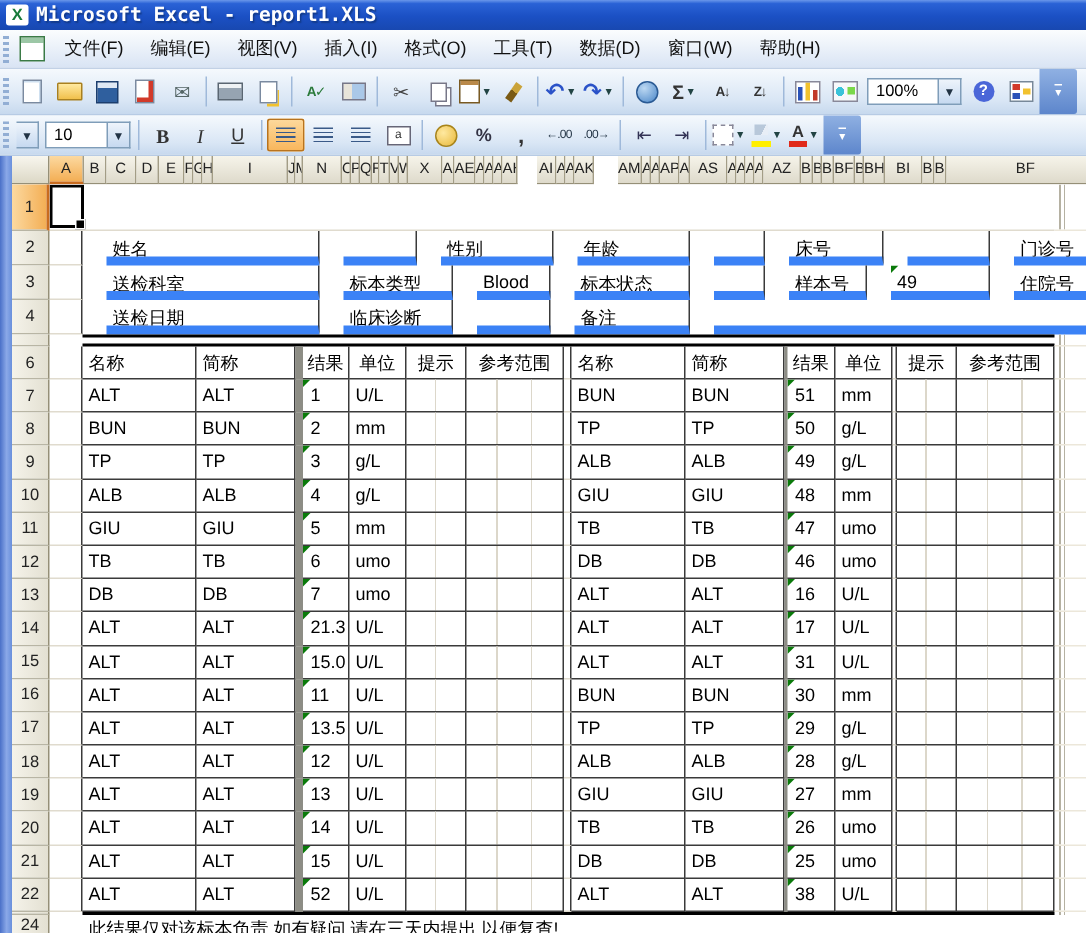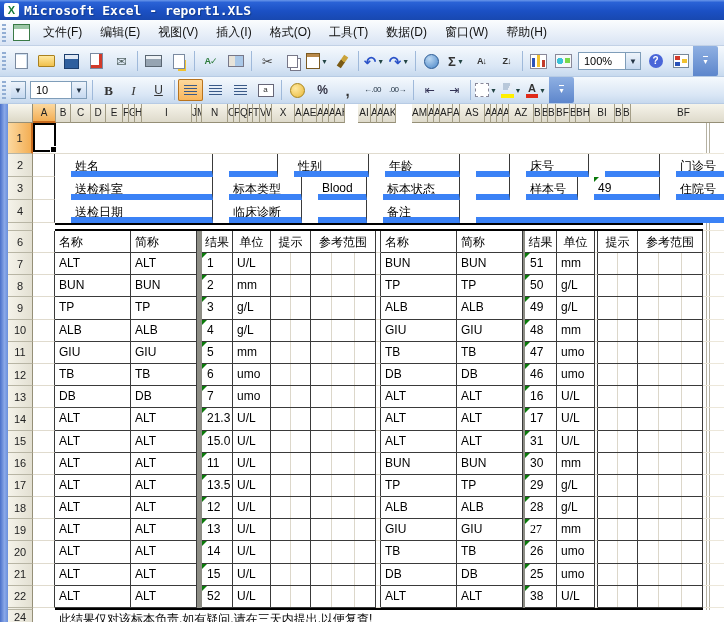--- a/index.html
+++ b/index.html
@@ -725,21 +725,21 @@
                 <div class="c dc" style="width: 66px;">ALT</div>
                 <div class="c divv" style="width: 5px;"></div>
                 <div class="c dc" style="width: 31px; padding-left: 5px;"><span class="gt"></span><span>13</span></div>
                 <div class="c dc" style="width: 38px;">U/L</div>
                 <div class="c dc hintbg" style="width: 40px;"></div>
                 <div class="c dc rngbg" style="width: 65px;"></div>
                 <div class="c gap" style="width: 5px;"></div>
                 <div class="c dc" style="width: 76px;">GIU</div>
                 <div class="c dc" style="width: 66px;">GIU</div>
                 <div class="c divv" style="width: 2px;"></div>
-                <div class="c dc" style="width: 32px; padding-left: 5px; font-family: Liberation Serif, serif;"><span class="gt"></span><span>27</span></div>
+                <div class="c dc" style="width: 32px; padding-left: 5px;"><span class="gt"></span><span>27</span></div>
                 <div class="c dc" style="width: 38px;">mm</div>
                 <div class="c gap" style="width: 3px;"></div>
                 <div class="c dc hintbg" style="width: 40px;"></div>
                 <div class="c dc rngbg" style="width: 65px;"></div>
                 <div class="c edge"></div>
               </div>
               <div class="r" style="height: 22.2px;">
                 <div class="c m22"></div>
                 <div class="c dc" style="width: 76px;">ALT</div>
                 <div class="c dc" style="width: 66px;">ALT</div>

